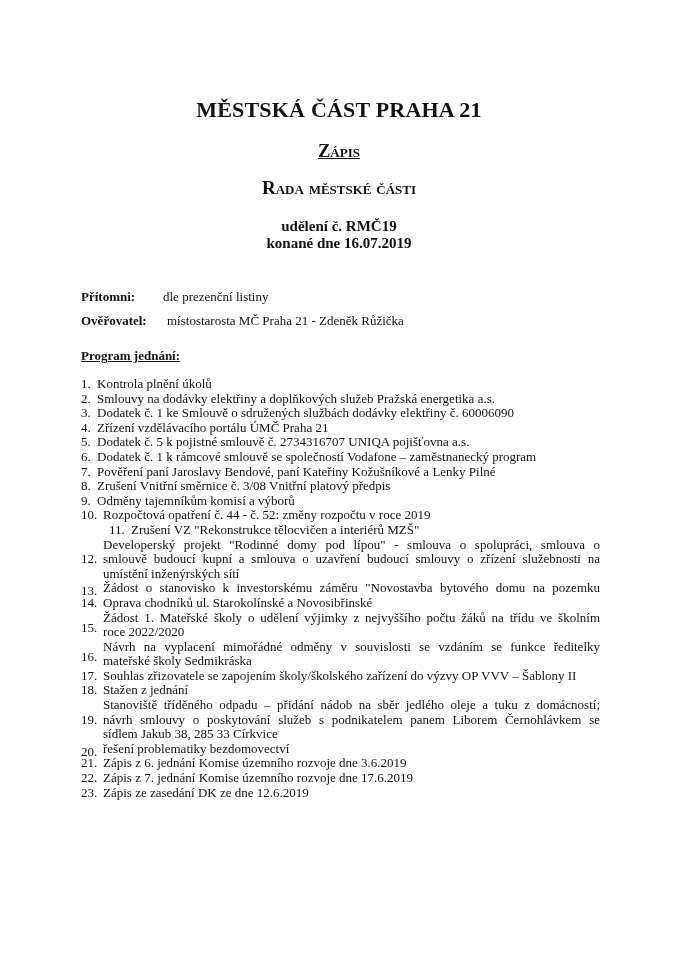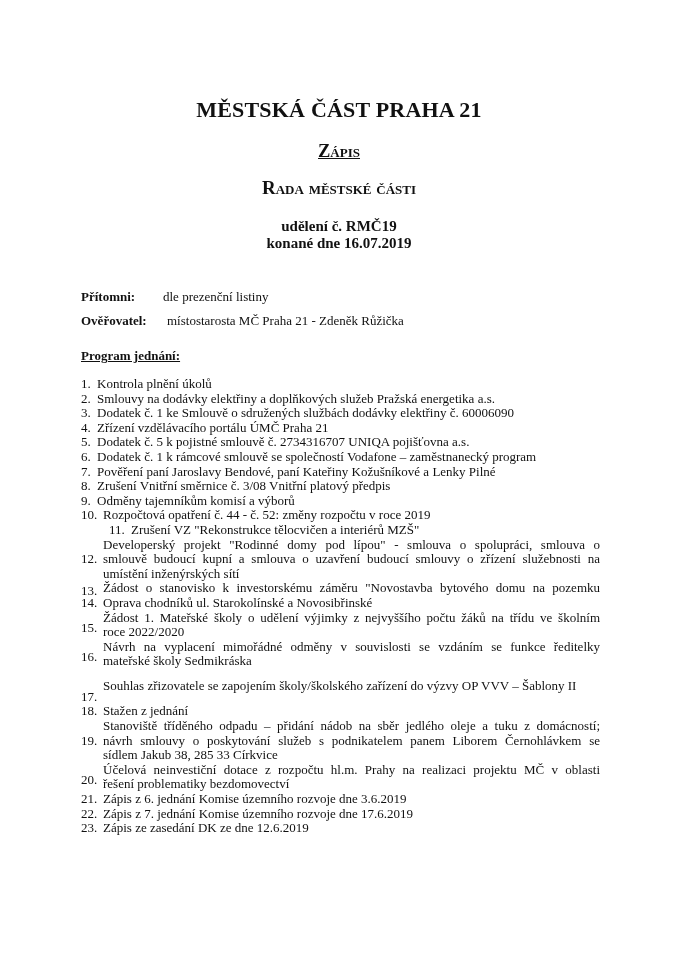--- a/index.html
+++ b/index.html
@@ -146,21 +146,21 @@
         </span>
       </div>
       <div class="item">
         <span class="num sub" style="width: 22px;">16.</span>
         <span class="txt">
           <span class="line">Návrh na vyplacení mimořádné odměny v souvislosti se vzdáním se funkce ředitelky</span>
           <span class="line last">mateřské školy Sedmikráska</span>
         </span>
       </div>
       <div class="item single">
-        <span class="num" style="width: 22px; margin-top: 21px;">17.</span>
+        <span class="num" style="width: 22px;">17.</span>
         <span class="txt">
           <span class="line last">Souhlas zřizovatele se zapojením školy/školského zařízení do výzvy OP VVV – Šablony II</span>
         </span>
       </div>
       <div class="item single">
         <span class="num" style="width: 22px;">18.</span>
         <span class="txt">
           <span class="line last">Stažen z jednání</span>
         </span>
       </div>
@@ -168,21 +168,20 @@
         <span class="num" style="width: 22px;">19.</span>
         <span class="txt">
           <span class="line">Stanoviště tříděného odpadu – přidání nádob na sběr jedlého oleje a tuku z domácností;</span>
           <span class="line">návrh smlouvy o poskytování služeb s podnikatelem panem Liborem Černohlávkem se</span>
           <span class="line last">sídlem Jakub 38, 285 33 Církvice</span>
         </span>
       </div>
       <div class="item">
         <span class="num sub" style="width: 22px;">20.</span>
         <span class="txt">
-          <span class="line">Účelová neinvestiční dotace z rozpočtu hl.m. Prahy na realizaci projektu MČ v oblasti</span>
           <span class="line last">řešení problematiky bezdomovectví</span>
         </span>
       </div>
       <div class="item single">
         <span class="num" style="width: 22px;">21.</span>
         <span class="txt">
           <span class="line last">Zápis z 6. jednání Komise územního rozvoje dne 3.6.2019</span>
         </span>
       </div>
       <div class="item single">

